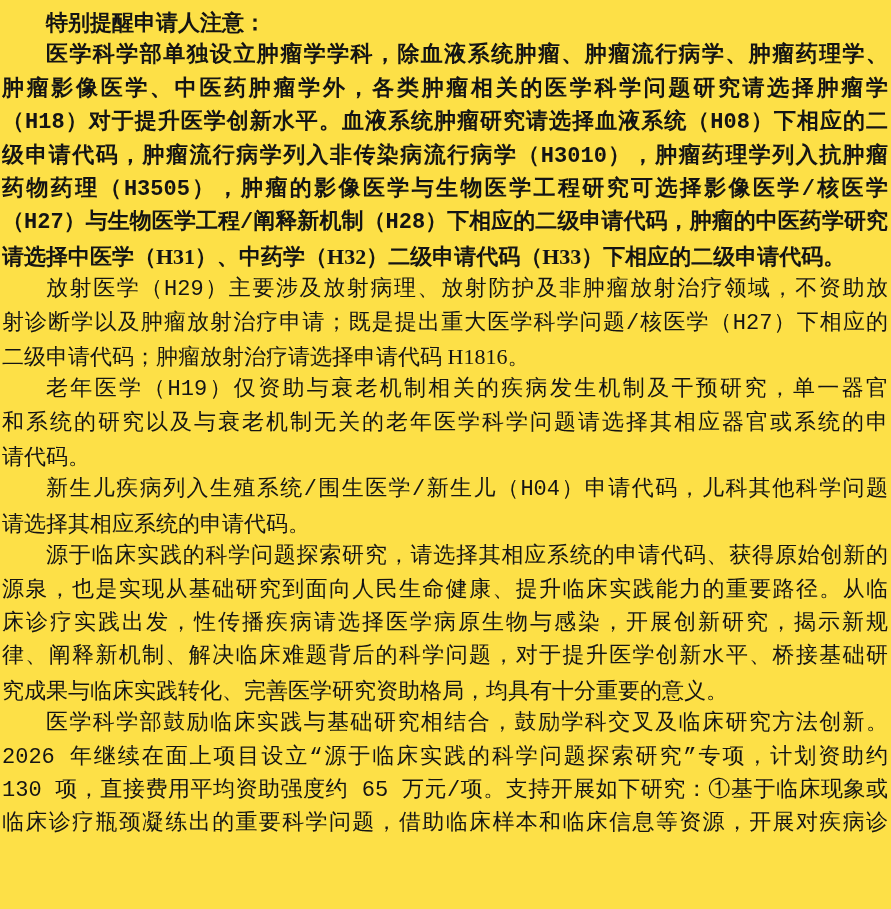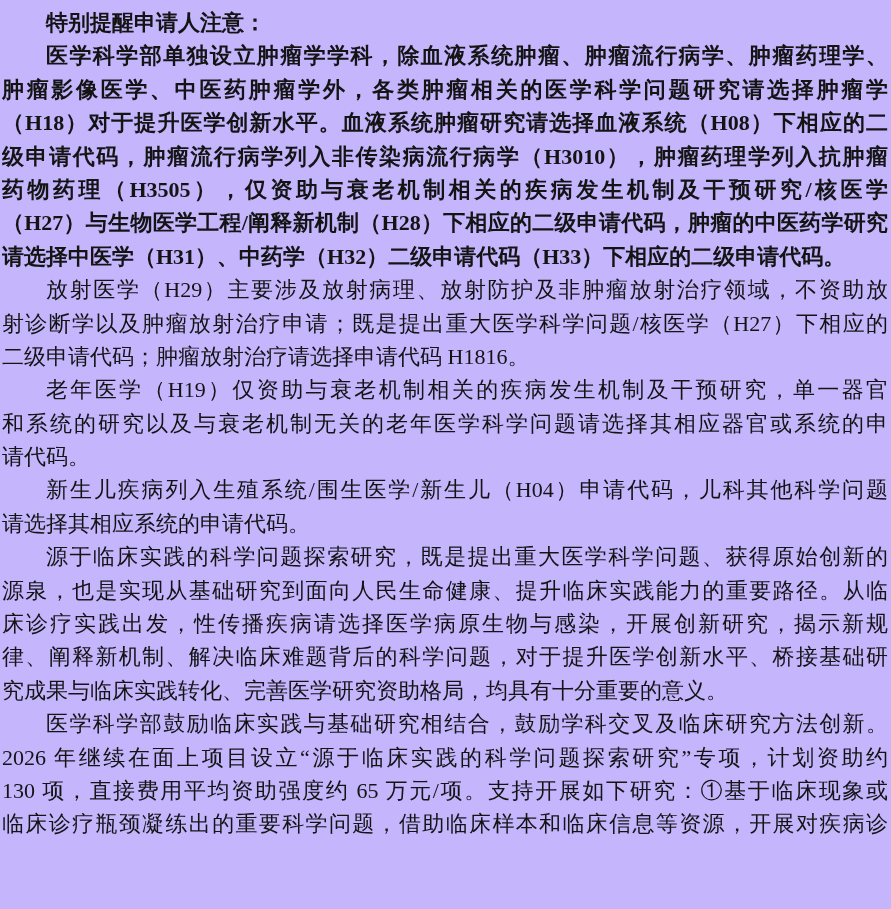--- a/index.html
+++ b/index.html
@@ -8,65 +8,66 @@
     background: #ffffff;
     width: 891px;
     height: 909px;
     overflow: hidden;
   }
   .doc-page {
     box-sizing: border-box;
     width: 891px;
     height: 909px;
     padding: 6px 3px 0 2px;
-    background: #c4b5fd;
+    background: #fde047;
     color: #141414;
     font-family: "Liberation Serif", "DejaVu Serif", serif;
     font-size: 22px;
     line-height: 33.4px;
   }
   .line {
     height: 33.4px;
     overflow: hidden;
     text-align: justify;
     text-align-last: left;
     white-space: normal;
   }
   .line.just {
     text-align-last: justify;
+    font-family: Liberation Mono, monospace;
   }
   .line.indent {
     text-indent: 2em;
   }
   .line.bold {
     font-weight: 700;
   }
 </style>
 </head>
 <body>
 
 <div class="doc-page">
   <div>
       <div class="line bold indent">特别提醒申请人注意：</div>
       <div class="line bold indent just">医学科学部单独设立肿瘤学学科，除血液系统肿瘤、肿瘤流行病学、肿瘤药理学、</div>
       <div class="line bold just">肿瘤影像医学、中医药肿瘤学外，各类肿瘤相关的医学科学问题研究请选择肿瘤学</div>
       <div class="line bold just">（H18）对于提升医学创新水平。血液系统肿瘤研究请选择血液系统（H08）下相应的二</div>
       <div class="line bold just">级申请代码，肿瘤流行病学列入非传染病流行病学（H3010），肿瘤药理学列入抗肿瘤</div>
-      <div class="line bold just">药物药理（H3505），仅资助与衰老机制相关的疾病发生机制及干预研究/核医学</div>
+      <div class="line bold just">药物药理（H3505），肿瘤的影像医学与生物医学工程研究可选择影像医学/核医学</div>
       <div class="line bold just">（H27）与生物医学工程/阐释新机制（H28）下相应的二级申请代码，肿瘤的中医药学研究</div>
       <div class="line bold">请选择中医学（H31）、中药学（H32）二级申请代码（H33）下相应的二级申请代码。</div>
       <div class="line indent just">放射医学（H29）主要涉及放射病理、放射防护及非肿瘤放射治疗领域，不资助放</div>
       <div class="line just">射诊断学以及肿瘤放射治疗申请；既是提出重大医学科学问题/核医学（H27）下相应的</div>
       <div class="line">二级申请代码；肿瘤放射治疗请选择申请代码 H1816。</div>
       <div class="line indent just">老年医学（H19）仅资助与衰老机制相关的疾病发生机制及干预研究，单一器官</div>
       <div class="line just">和系统的研究以及与衰老机制无关的老年医学科学问题请选择其相应器官或系统的申</div>
       <div class="line">请代码。</div>
       <div class="line indent just">新生儿疾病列入生殖系统/围生医学/新生儿（H04）申请代码，儿科其他科学问题</div>
       <div class="line">请选择其相应系统的申请代码。</div>
-      <div class="line indent just">源于临床实践的科学问题探索研究，既是提出重大医学科学问题、获得原始创新的</div>
+      <div class="line indent just">源于临床实践的科学问题探索研究，请选择其相应系统的申请代码、获得原始创新的</div>
       <div class="line just">源泉，也是实现从基础研究到面向人民生命健康、提升临床实践能力的重要路径。从临</div>
       <div class="line just">床诊疗实践出发，性传播疾病请选择医学病原生物与感染，开展创新研究，揭示新规</div>
       <div class="line just">律、阐释新机制、解决临床难题背后的科学问题，对于提升医学创新水平、桥接基础研</div>
       <div class="line">究成果与临床实践转化、完善医学研究资助格局，均具有十分重要的意义。</div>
       <div class="line indent just">医学科学部鼓励临床实践与基础研究相结合，鼓励学科交叉及临床研究方法创新。</div>
       <div class="line just">2026 年继续在面上项目设立“源于临床实践的科学问题探索研究”专项，计划资助约</div>
       <div class="line just">130 项，直接费用平均资助强度约 65 万元/项。支持开展如下研究：①基于临床现象或</div>
       <div class="line just">临床诊疗瓶颈凝练出的重要科学问题，借助临床样本和临床信息等资源，开展对疾病诊</div>
     </div>
 </div>

